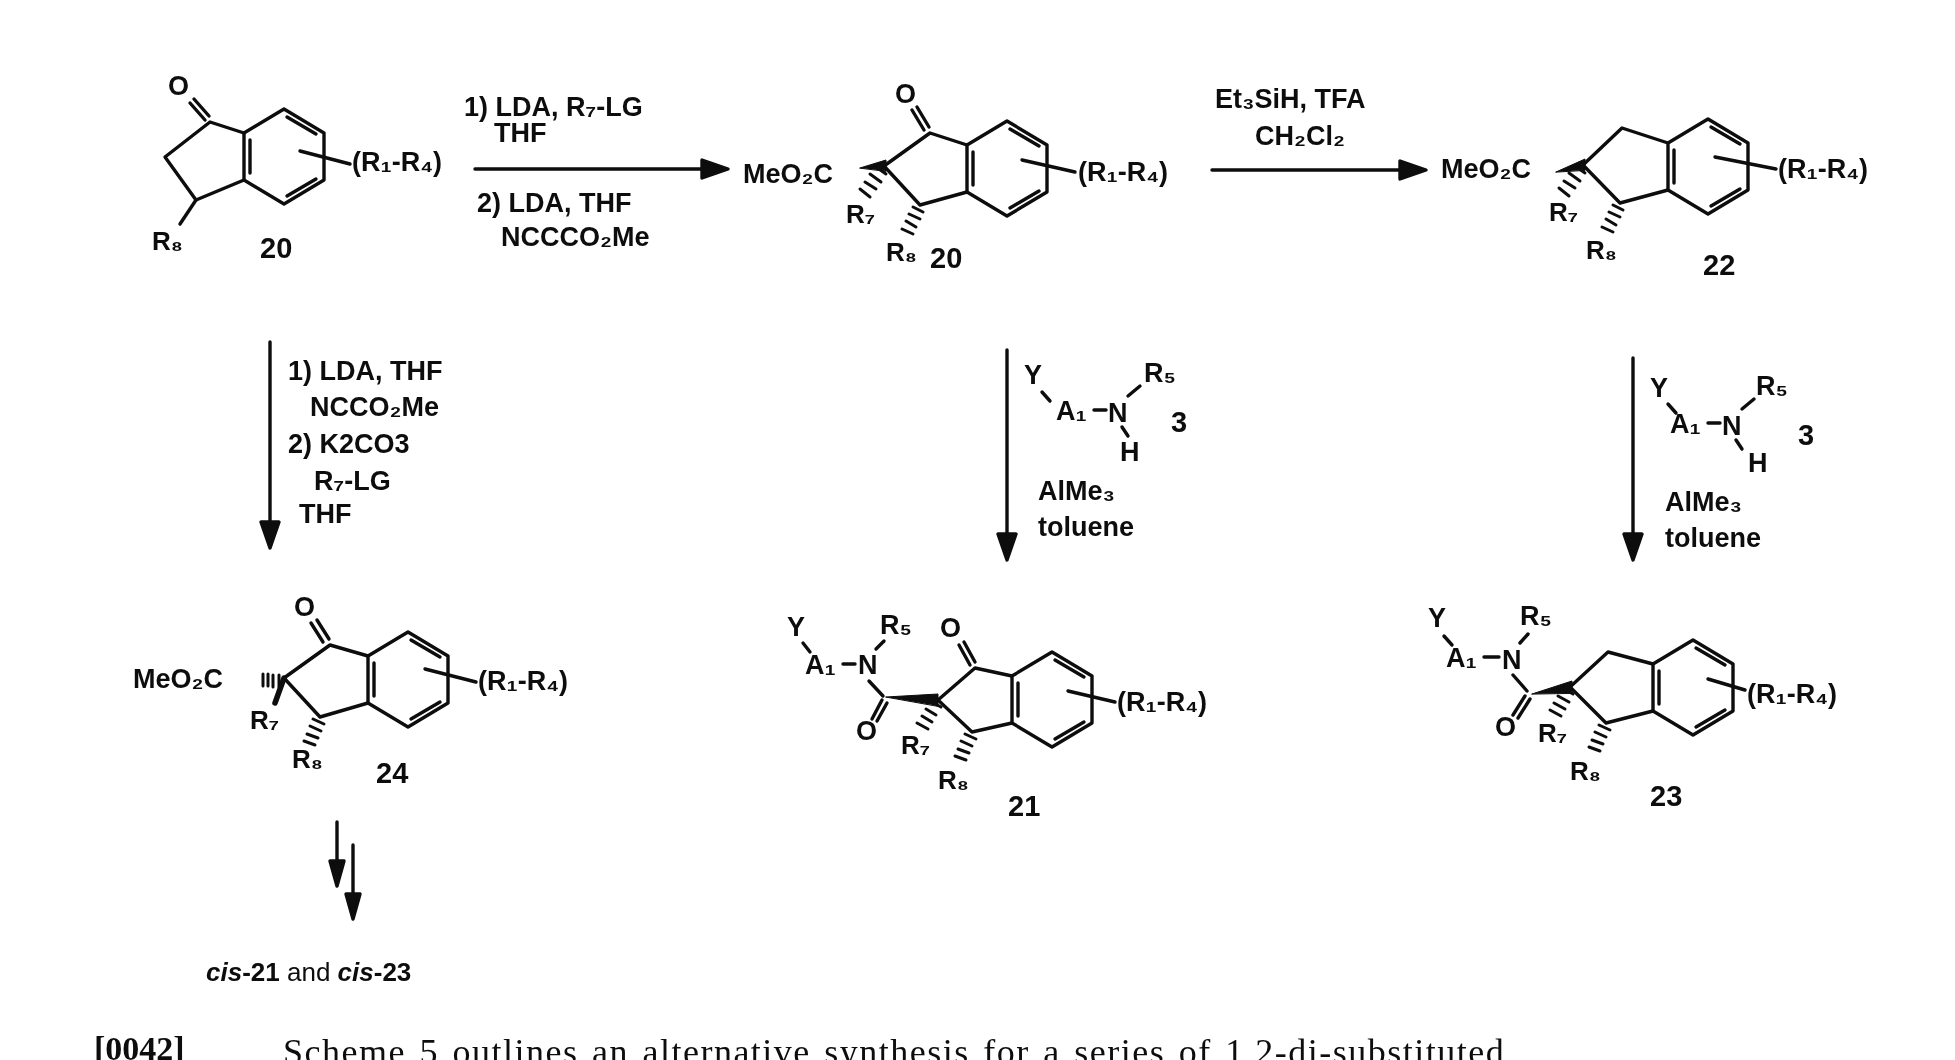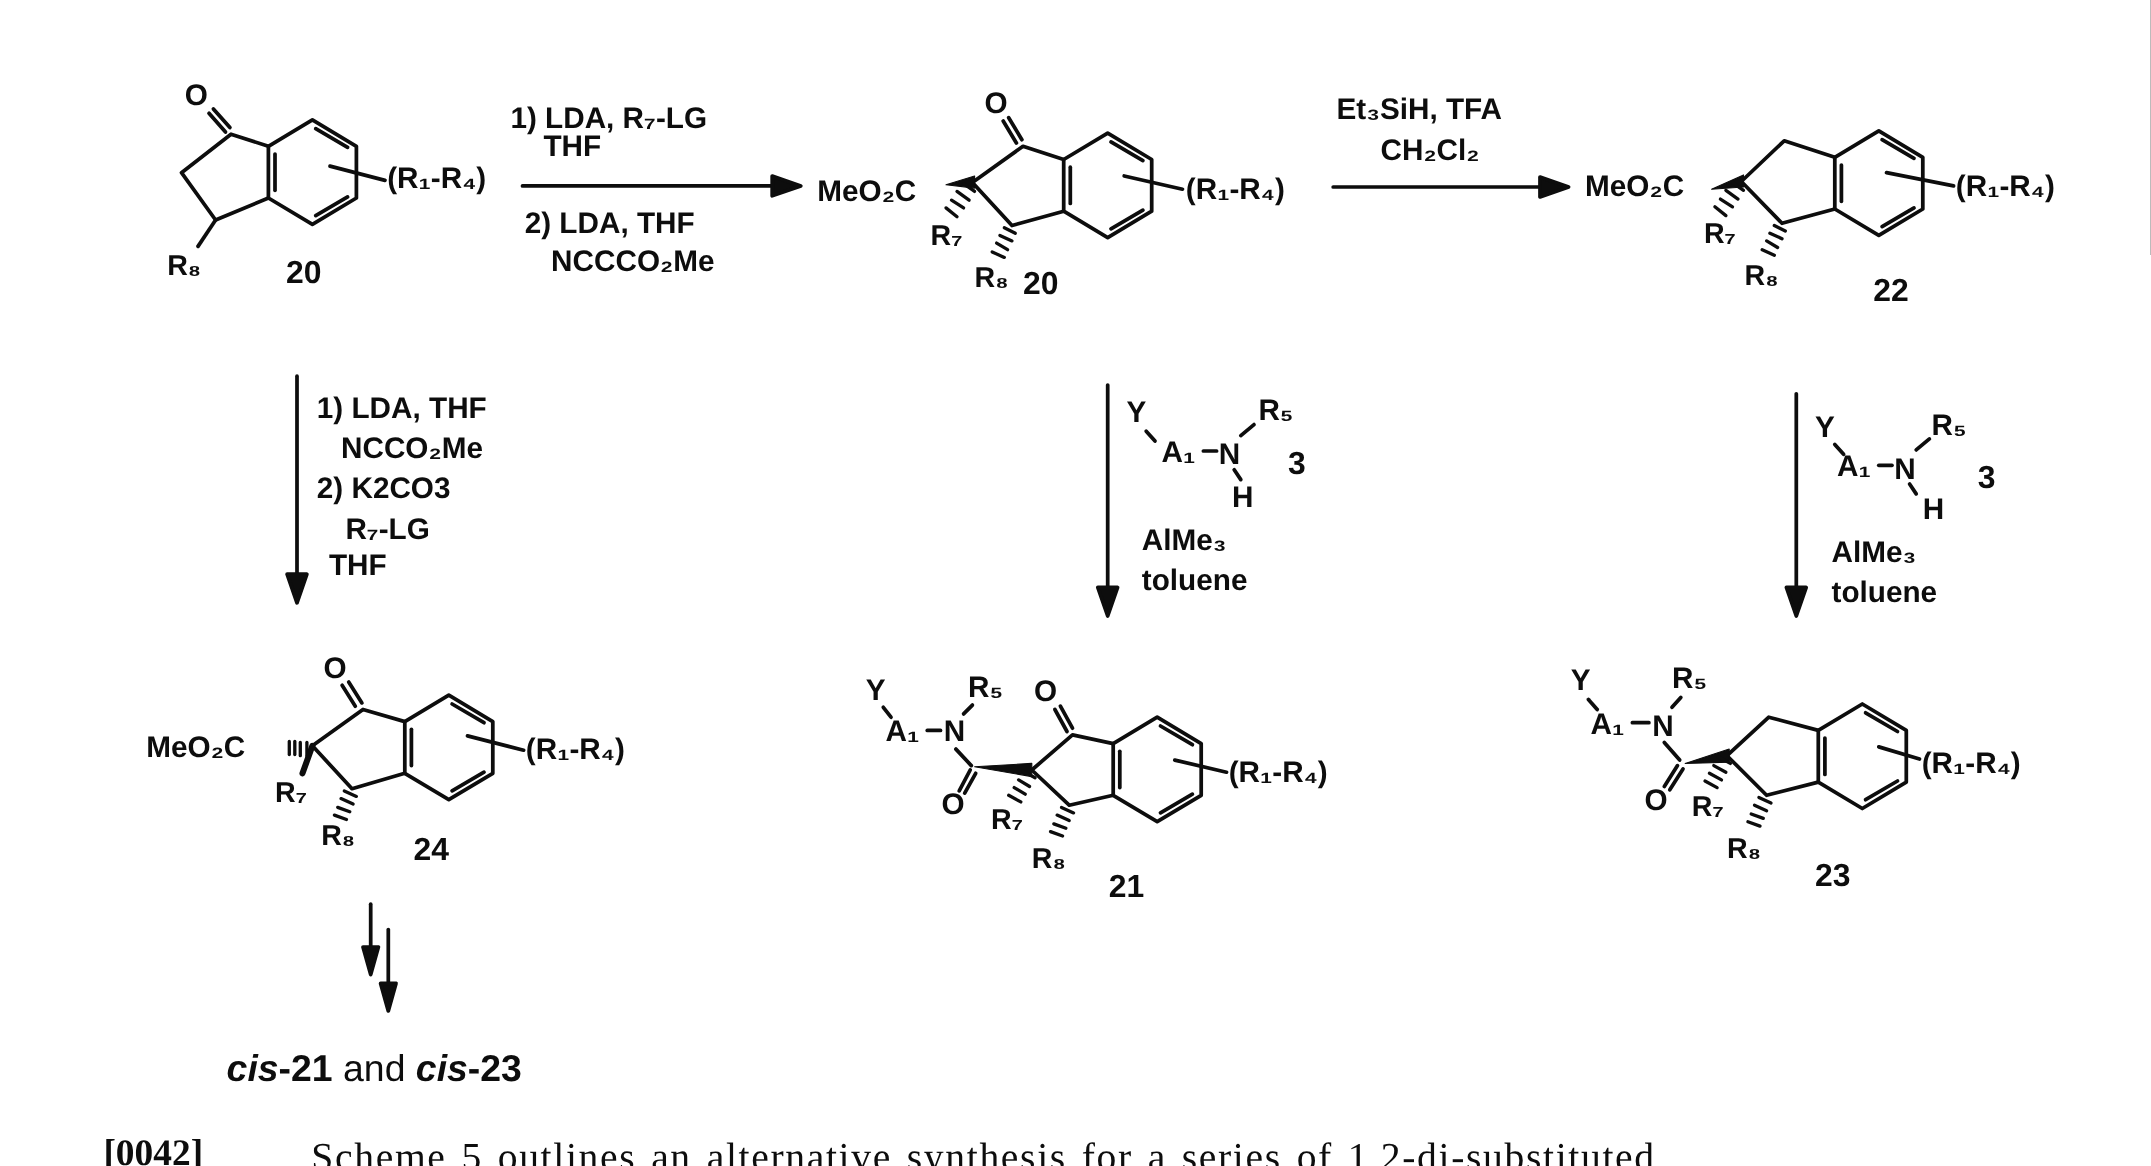--- a/index.html
+++ b/index.html
@@ -7,21 +7,21 @@
         font-family:"Liberation Sans","DejaVu Sans",sans-serif;color:#0d0d0d;}
   svg.bonds{position:absolute;left:0;top:0;}
   .t{position:absolute;white-space:nowrap;color:#0d0d0d;font-weight:bold;
      font-family:"Liberation Sans","DejaVu Sans",sans-serif;}
   .f27{font-size:27px;line-height:31px;}
   .f26{font-size:26px;line-height:30px;}
   .num{font-size:29px;line-height:32px;font-weight:bold;}
   .title{position:absolute;left:0;top:2px;width:100%;text-align:center;
          font-family:"Liberation Serif","DejaVu Serif",serif;font-size:31px;
          font-weight:bold;letter-spacing:1px;}
-  .cisline{position:absolute;left:206px;top:954px;font-size:34px;line-height:36px;font-weight:bold;}
+  .cisline{position:absolute;left:206px;top:954px;font-size:26px;line-height:36px;font-weight:bold;}
   .cisline .cis{font-style:italic;}
   .cisline .conj{font-weight:normal;}
   .ptag{position:absolute;left:94px;top:1030px;font-family:"Liberation Serif","DejaVu Serif",serif;
         font-size:34px;font-weight:bold;}
   .pbody{position:absolute;left:283px;top:1031px;font-family:"Liberation Serif","DejaVu Serif",serif;
          font-size:36px;font-weight:normal;letter-spacing:1.5px;word-spacing:3px;white-space:nowrap;}
 </style>
 </head>
 <body>
 

